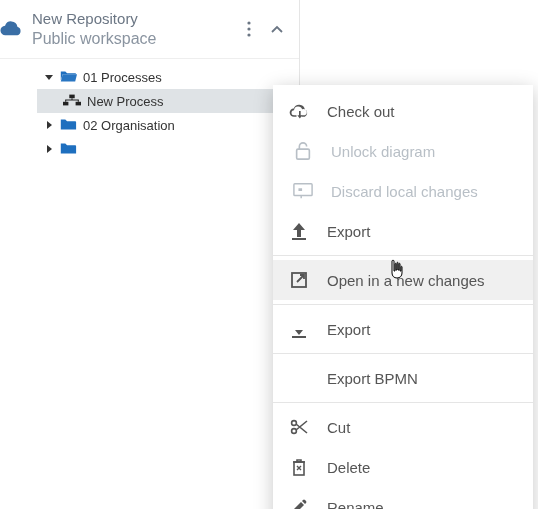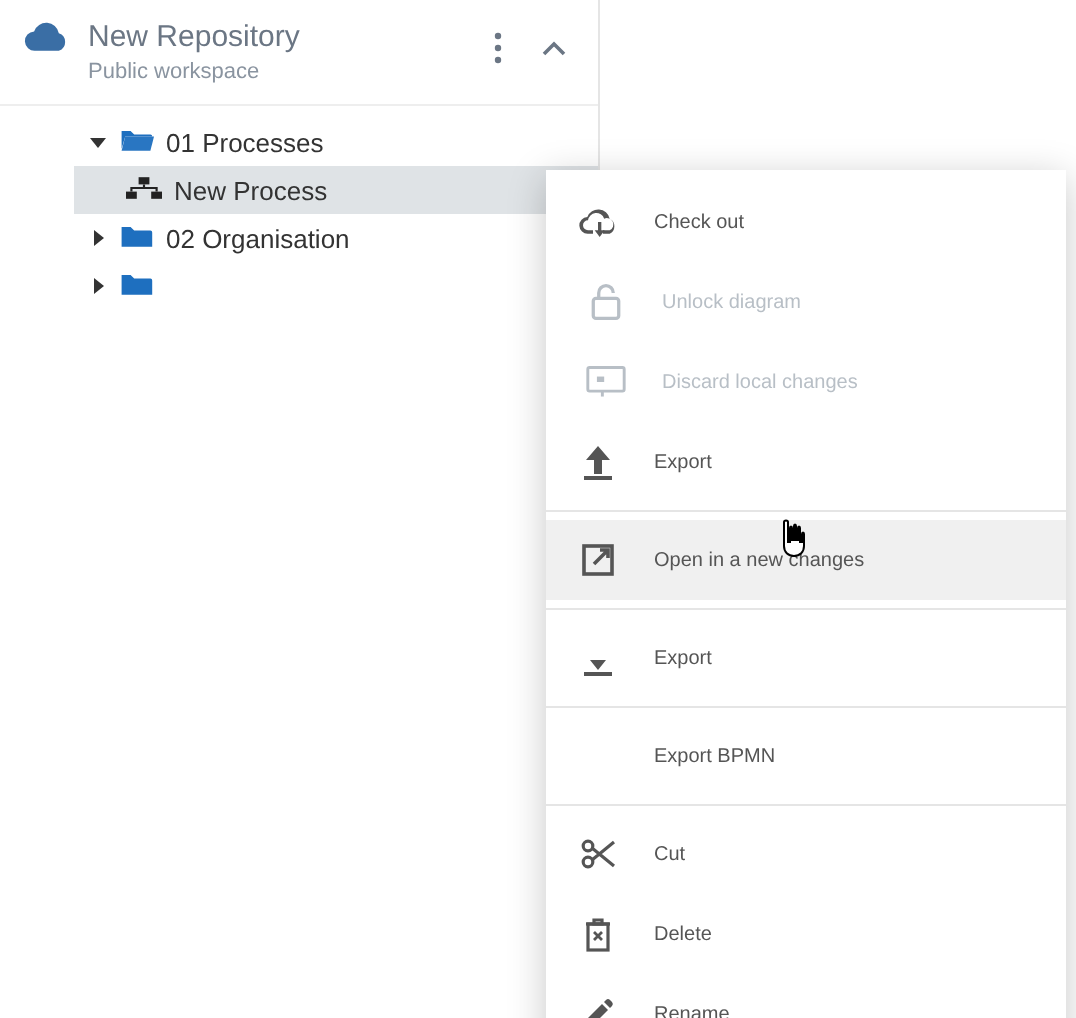--- a/index.html
+++ b/index.html
@@ -14,28 +14,28 @@
     background: #fff;
   }
   .sidebar {
     width: 300px;
     height: 100%;
     border-right: 1px solid #e5e5e5;
     position: relative;
   }
   .repo-header {
     display: flex;
-    align-items: flex-start;
-    padding: 10px 8px 10px 12px;
+    align-items: center;
+    padding: 10px 8px 10px 0;
     border-bottom: 1px solid #eee;
   }
   .cloud-icon { color: #3a6ea5; margin-right: 10px; flex-shrink: 0; }
   .repo-text { flex: 1; }
   .repo-title { font-size: 15px; color: #6b7684; line-height: 1.2; }
-  .repo-sub { font-size: 11px; color: #8a94a0; margin-top: 2px; }
+  .repo-sub { font-size: 16px; color: #8a94a0; margin-top: 2px; }
   .hdr-ctrl {
     width: 28px; height: 28px; display: flex; align-items: center; justify-content: center;
     color: #6b7684; cursor: pointer;
   }
   .tree { padding-top: 6px; padding-left: 37px; }
   .tree-row {
     display: flex; align-items: center; height: 24px; padding-left: 6px;
     cursor: pointer; white-space: nowrap; overflow: hidden;
   }
   .tree-row.selected { background: #dfe3e6; align-items: center; }
@@ -58,21 +58,21 @@
   .ctx-item {
     display: flex; align-items: center;
     height: 40px;
     padding: 0 16px;
     color: #555;
     cursor: pointer;
   }
   .ctx-item.disabled { color: #b8bfc6; cursor: default; padding-left: 20px; }
   .ctx-item.hovered { background: #f0f0f0; }
   .ctx-icn { width: 20px; height: 20px; margin-right: 18px; display:flex; align-items:center; justify-content:center; color: inherit; flex-shrink:0; }
-  .ctx-label { font-size: 10px; }
+  .ctx-label { font-size: 15px; }
   .ctx-sep { height: 1px; background: #e5e5e5; margin: 4px 0; }
   .ctx-item.noicon .ctx-icn { visibility: hidden; }
   .cursor-img {
     position: absolute;
     left: 386px; top: 259px;
     pointer-events: none;
   }
 </style>
 </head>
 <body>

